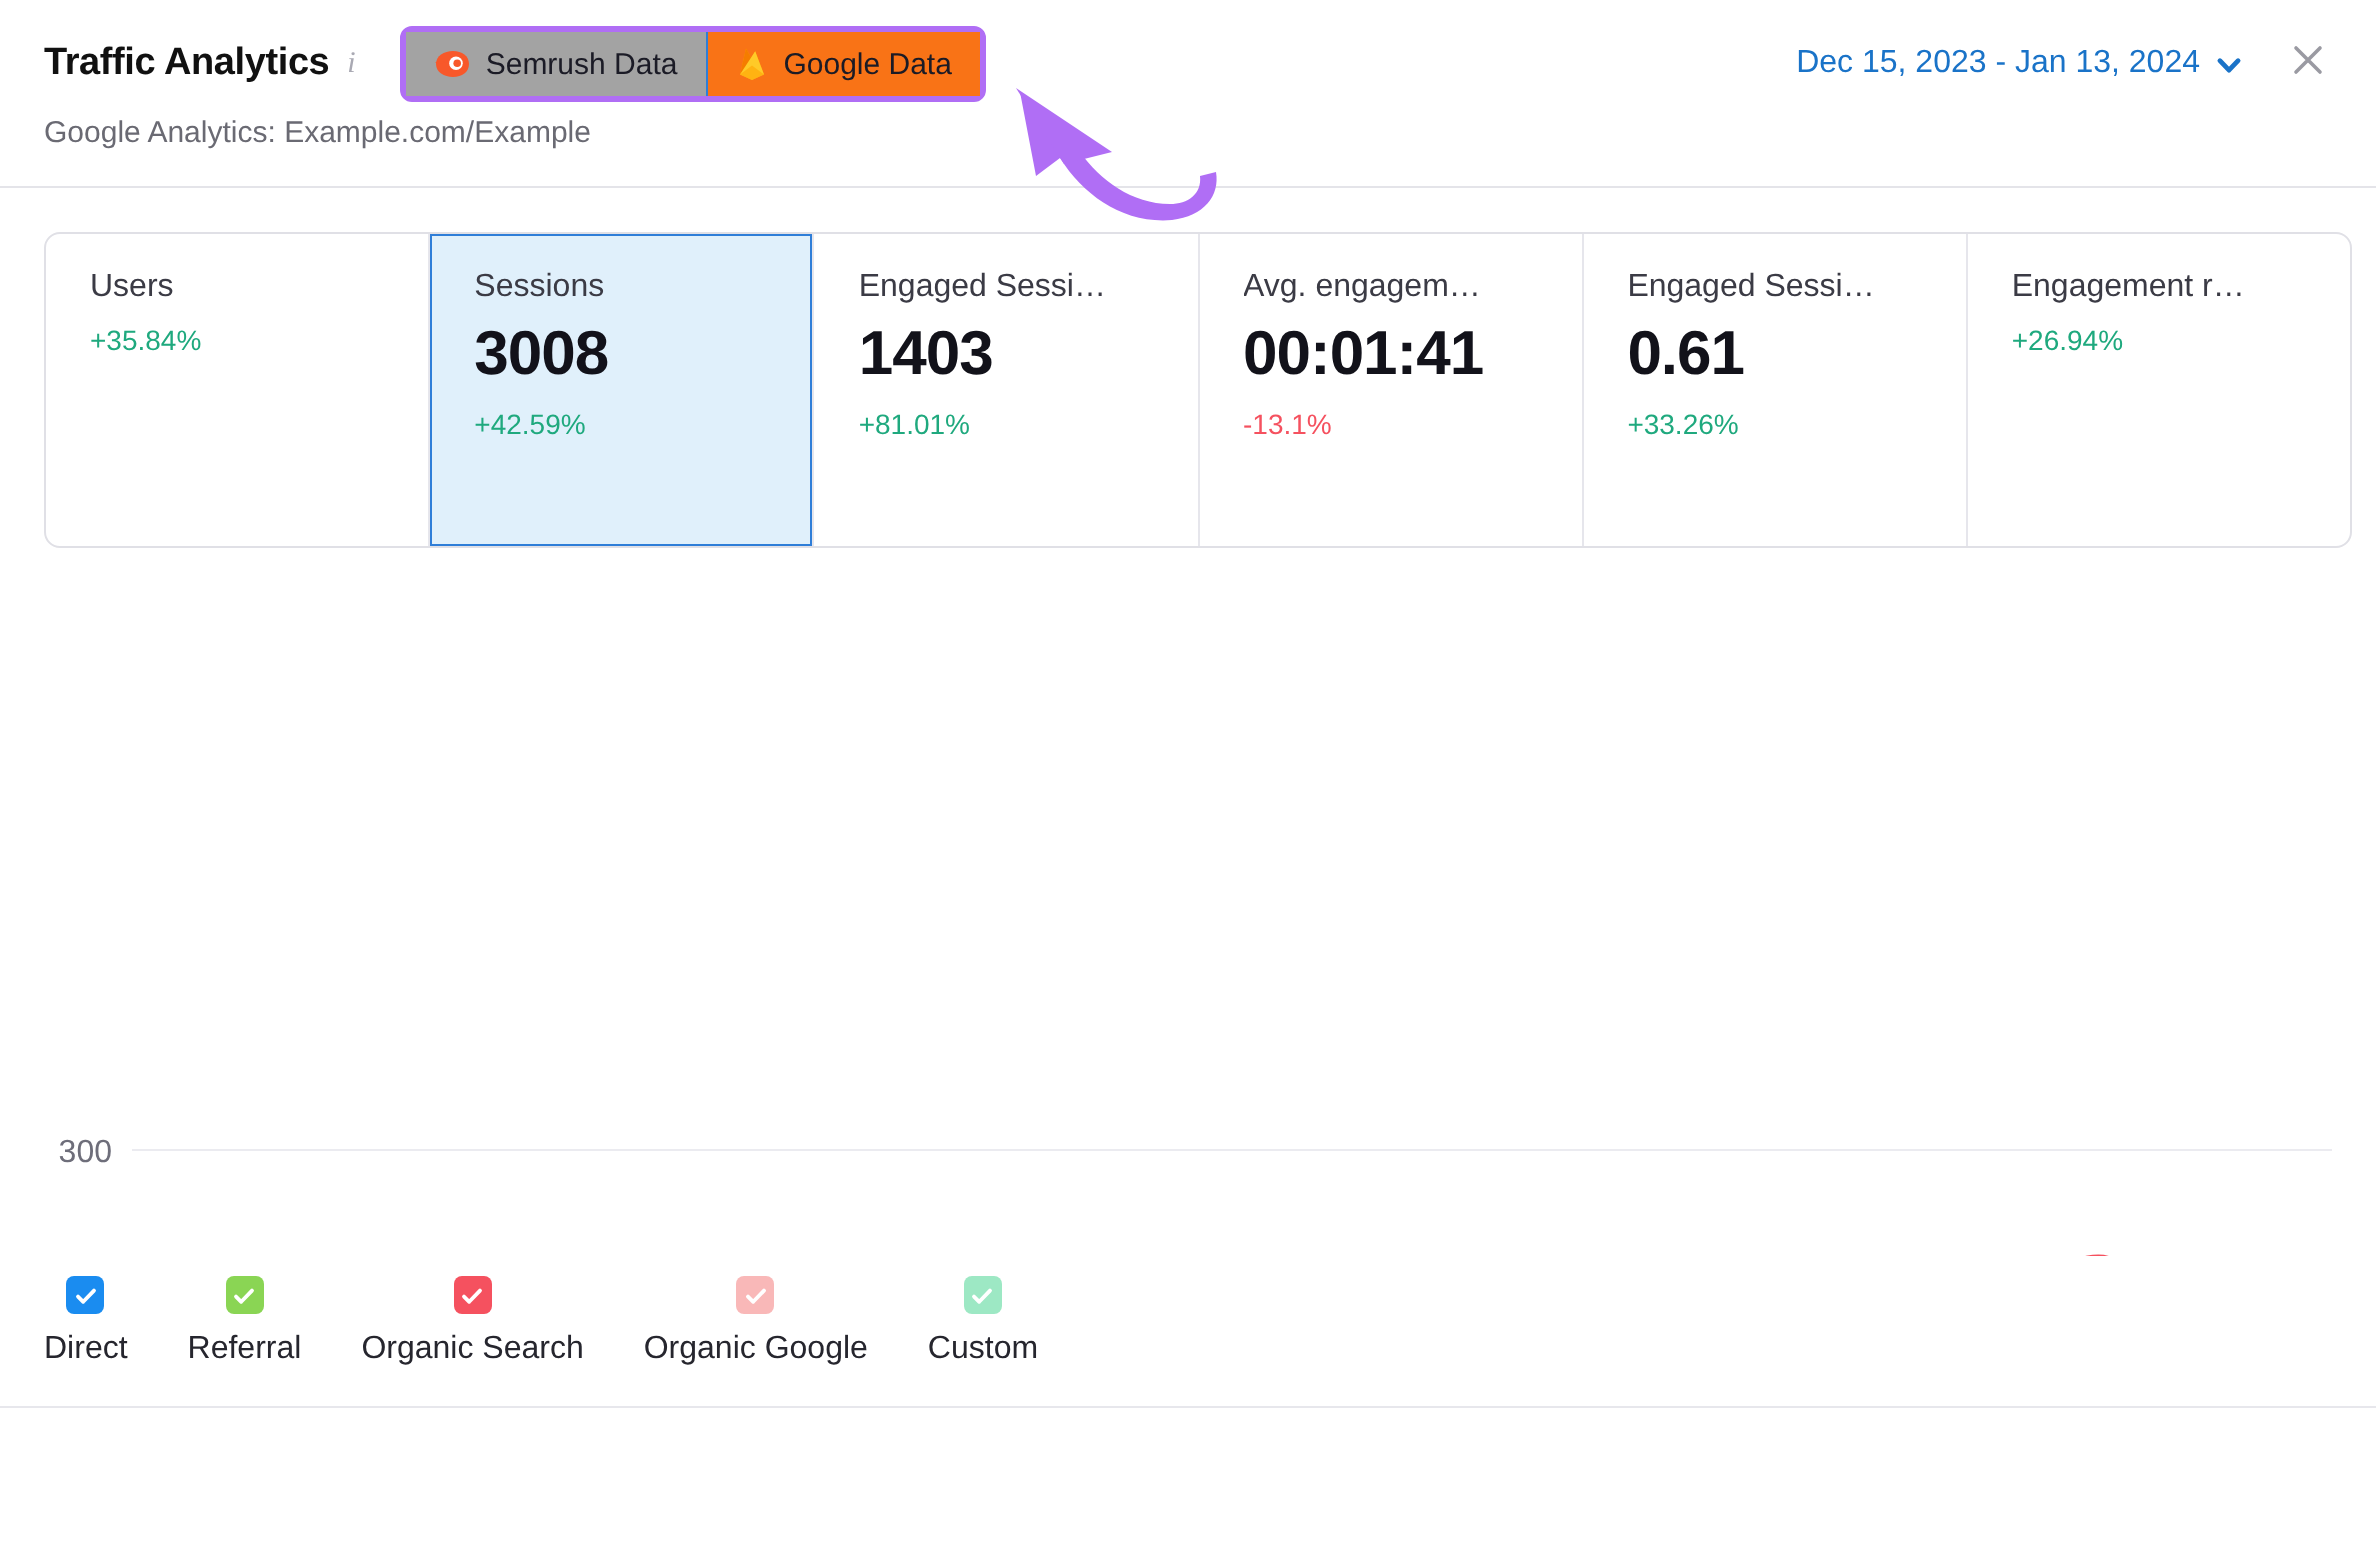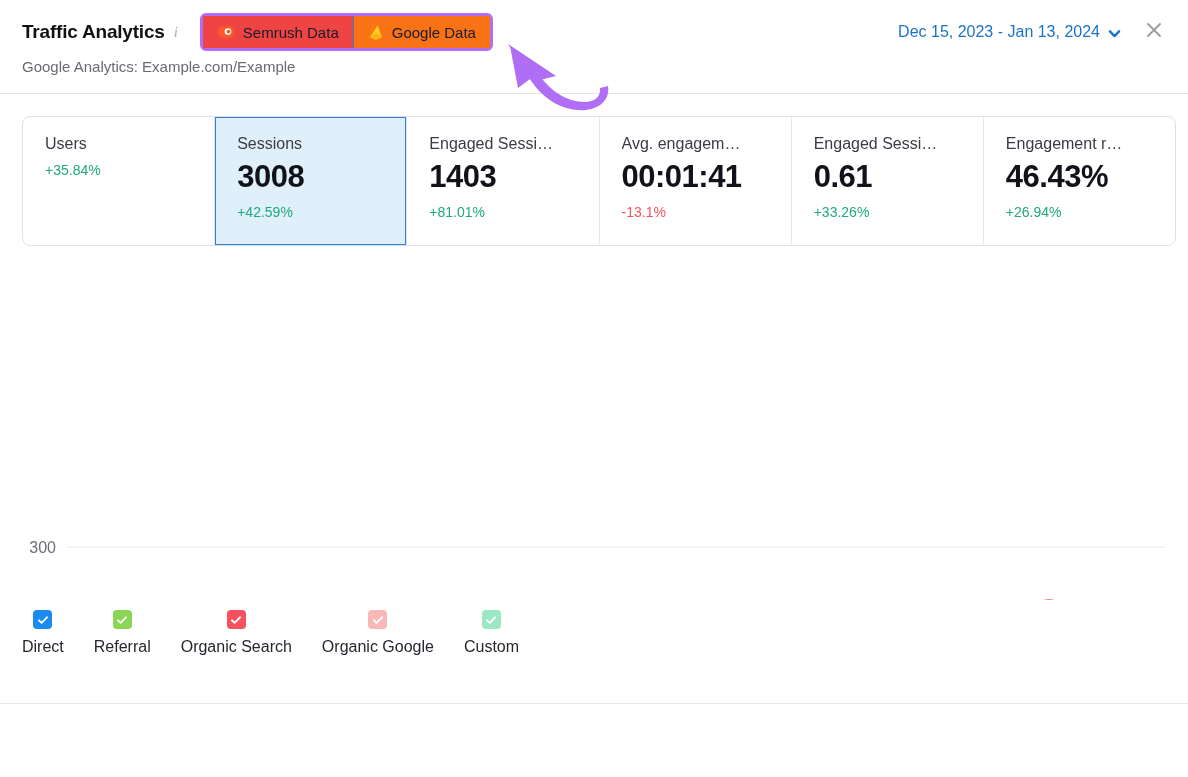--- a/index.html
+++ b/index.html
@@ -26,21 +26,21 @@
 
   
   .toggle-wrap {
     margin-left:22px; position:relative;
     border:3px solid #b06ef5; border-radius:6px; padding:0;
     display:flex; align-items:stretch; height:38px;
   }
   .toggle-btn {
     display:flex; align-items:center; gap:8px;
     padding:0 14px; font-size:15px; color:#1b1b26;
-    background:#ef4444; cursor:pointer; border:none;
+    background:#a3a3a3; cursor:pointer; border:none;
     font-family:"Liberation Sans", sans-serif;
   }
   .toggle-btn.active { background:#f97316; }
   .toggle-sep { width:1px; background:#2f7ed8; }
 
   .semrush-icon { width:18px; height:14px; position:relative; flex:none; }
   .flame-icon  { width:16px; height:18px; flex:none; }
 
   .header-right {
     margin-left:auto; display:flex; align-items:center; gap:22px;
@@ -65,21 +65,21 @@
     pointer-events:none;
   }
 
   
   .cards {
     margin:22px 12px 0 22px;
     display:flex;
     border:1px solid #e0e0e6;
     border-radius:8px;
     background:#fff;
-    height:130px;
+    height:158px;
     overflow:hidden;
   }
   .card {
     flex:1 1 0; padding:18px 20px 0 22px; position:relative;
     border-right:1px solid #e6e6ec;
     cursor:pointer;
   }
   .card:last-child { border-right:none; }
   .card.selected {
     background:#e0f0fb;
@@ -205,21 +205,20 @@
   </div>
 
   <div class="card">
     <div class="card-label">Engaged Sessi…</div>
     <div class="card-value">0.61</div>
     <div class="card-delta delta-pos">+33.26%</div>
   </div>
 
   <div class="card">
     <div class="card-label">Engagement r…</div>
-    <div class="card-value">46.43%</div>
     <div class="card-delta delta-pos">+26.94%</div>
   </div>
 </div>
 
 <div class="chart-area">
   <svg class="chart-svg" id="chart-svg" width="1188" height="340" viewBox="0 0 1188 340">
       <line x1="66" x2="1166" y1="566" y2="566" stroke="#d8d8de" stroke-width="2"></line>
       <text x="56" y="572" text-anchor="end" font-size="16" fill="#6e6e7a" font-family="&quot;Liberation Sans&quot;, sans-serif">0</text>
       <line x1="66" x2="1166" y1="473" y2="473" stroke="#ebebf0" stroke-width="1"></line>
       <text x="56" y="479" text-anchor="end" font-size="16" fill="#6e6e7a" font-family="&quot;Liberation Sans&quot;, sans-serif">100</text>

